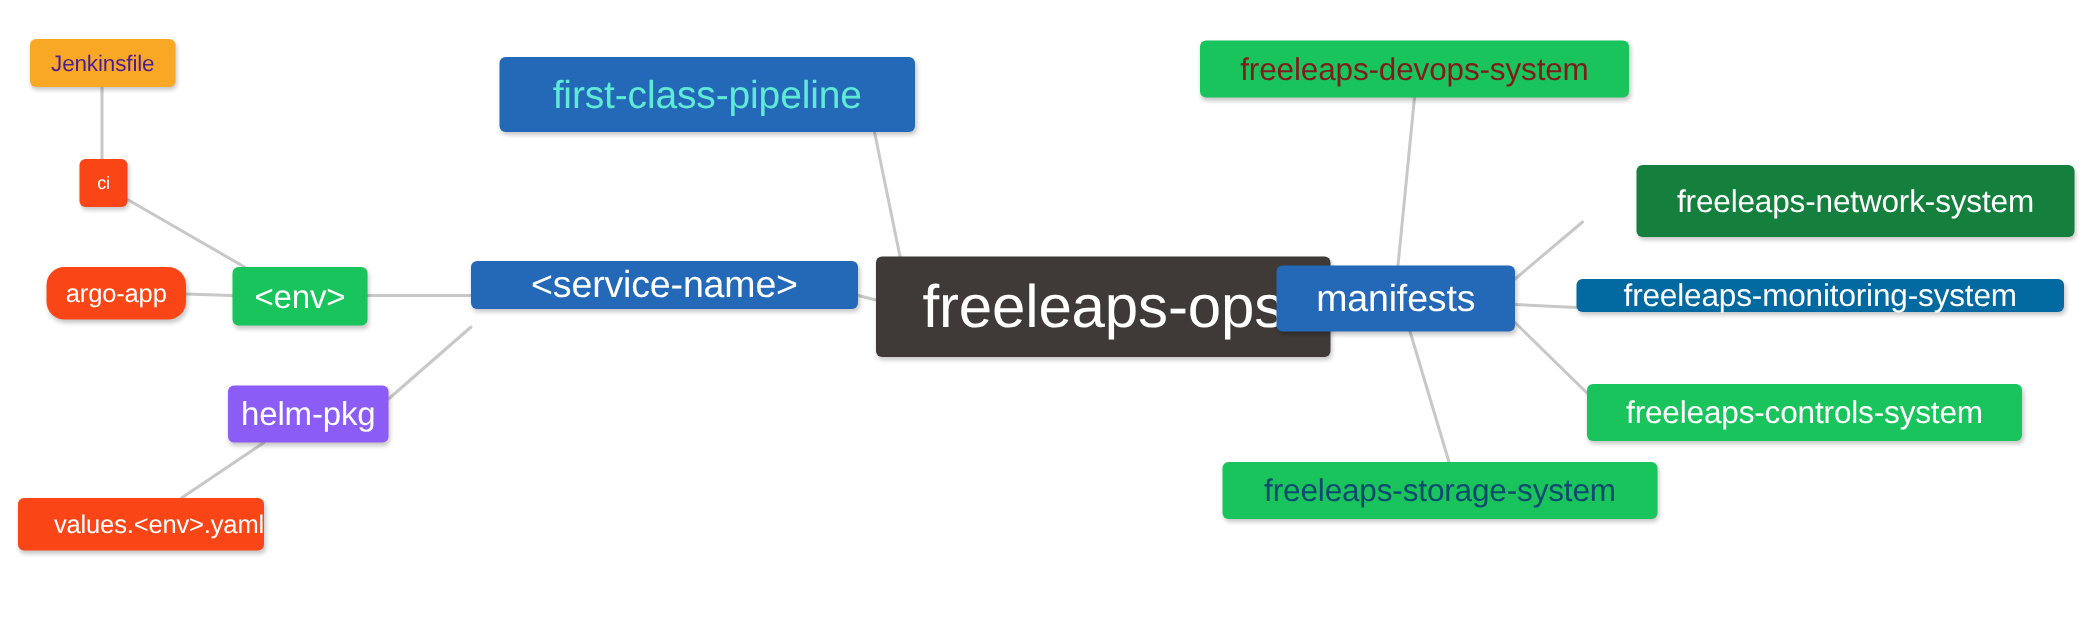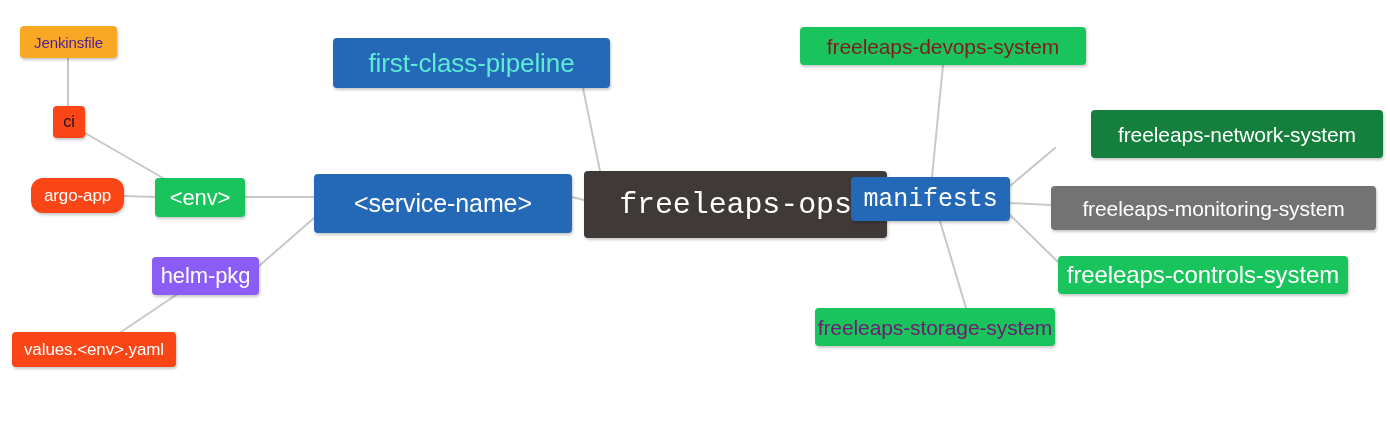--- a/index.html
+++ b/index.html
@@ -59,59 +59,59 @@
       <line x1="163" y1="178" x2="85" y2="133" stroke="#c8c8c8" stroke-width="2" stroke-linecap="round"></line>
       <line x1="68" y1="106" x2="68" y2="58" stroke="#c8c8c8" stroke-width="2" stroke-linecap="round"></line>
       <line x1="176" y1="295" x2="121" y2="332" stroke="#c8c8c8" stroke-width="2" stroke-linecap="round"></line>
       <line x1="932" y1="177" x2="943" y2="65" stroke="#c8c8c8" stroke-width="2" stroke-linecap="round"></line>
       <line x1="1010" y1="186" x2="1055" y2="148" stroke="#c8c8c8" stroke-width="2" stroke-linecap="round"></line>
       <line x1="1010" y1="203" x2="1051" y2="205" stroke="#c8c8c8" stroke-width="2" stroke-linecap="round"></line>
       <line x1="1010" y1="215" x2="1058" y2="262" stroke="#c8c8c8" stroke-width="2" stroke-linecap="round"></line>
       <line x1="940" y1="221" x2="966" y2="308" stroke="#c8c8c8" stroke-width="2" stroke-linecap="round"></line>
     </svg>
   <div id="node-layer">
-      <div class="node" style="left: 584px; top: 171px; width: 303px; height: 67px; background: rgb(63, 58, 55); font-size: 30px; color: rgb(255, 255, 255); font-family: Liberation Mono, monospace;">
+      <div class="node" style="left: 584px; top: 171px; width: 303px; height: 67px; background: rgb(63, 58, 55); font-size: 40px; color: rgb(255, 255, 255);">
         <span class="node-label">freeleaps-ops</span>
       </div>
-      <div class="node" style="left: 314px; top: 174px; width: 258px; height: 59px; background: rgb(36, 105, 184); font-size: 25px; color: rgb(255, 255, 255);">
+      <div class="node" style="left: 314px; top: 174px; width: 258px; height: 32px; background: rgb(36, 105, 184); font-size: 25px; color: rgb(255, 255, 255);">
         <span class="node-label">&lt;service-name&gt;</span>
       </div>
       <div class="node" style="left: 315px; top: 38px; width: 277px; height: 50px; background: rgb(36, 105, 184); font-size: 26px; color: #5eead4; margin-left: 18px;">
         <span class="node-label">first-class-pipeline</span>
       </div>
-      <div class="node" style="left: 851px; top: 177px; width: 159px; height: 44px; background: rgb(36, 105, 184); font-size: 25px; color: rgb(255, 255, 255); font-family: Liberation Mono, monospace;">
+      <div class="node" style="left: 851px; top: 177px; width: 159px; height: 44px; background: rgb(36, 105, 184); font-size: 25px; color: rgb(255, 255, 255);">
         <span class="node-label">manifests</span>
       </div>
       <div class="node" style="left: 155px; top: 178px; width: 90px; height: 39px; background: rgb(25, 196, 93); font-size: 22px; color: rgb(255, 255, 255);">
         <span class="node-label">&lt;env&gt;</span>
       </div>
       <div class="node" style="left: 152px; top: 257px; width: 107px; height: 38px; background: #8b5cf6; font-size: 22px; color: rgb(255, 255, 255);">
         <span class="node-label">helm-pkg</span>
       </div>
-      <div class="node" style="left: 53px; top: 106px; width: 32px; height: 32px; background: rgb(250, 70, 22); font-size: 16px; color: #0f172a;">
+      <div class="node" style="left: 53px; top: 106px; width: 32px; height: 32px; background: rgb(250, 70, 22); font-size: 12px; color: #ffffff;">
         <span class="node-label">ci</span>
       </div>
       <div class="node" style="left: 20px; top: 26px; width: 97px; height: 32px; background: rgb(249, 168, 37); font-size: 15px; color: #4c1d95;">
         <span class="node-label">Jenkinsfile</span>
       </div>
       <div class="node" style="left: 31px; top: 178px; width: 93px; height: 35px; background: rgb(250, 70, 22); font-size: 17px; color: rgb(255, 255, 255); border-radius: 12px;">
         <span class="node-label">argo-app</span>
       </div>
-      <div class="node" style="left: 12px; top: 332px; width: 164px; height: 35px; background: rgb(250, 70, 22); font-size: 17px; color: rgb(255, 255, 255);">
+      <div class="node" style="left: 12px; top: 332px; width: 164px; height: 35px; background: rgb(250, 70, 22); font-size: 17px; color: rgb(255, 255, 255); justify-content: flex-end;">
         <span class="node-label">values.&lt;env&gt;.yaml</span>
       </div>
       <div class="node" style="left: 800px; top: 27px; width: 286px; height: 38px; background: rgb(25, 196, 93); font-size: 21px; color: #7f1d1d;">
         <span class="node-label">freeleaps-devops-system</span>
       </div>
       <div class="node" style="left: 1055px; top: 110px; width: 292px; height: 48px; background: #15803d; font-size: 21px; color: rgb(255, 255, 255); margin-left: 36px;">
         <span class="node-label">freeleaps-network-system</span>
       </div>
-      <div class="node" style="left: 1051px; top: 186px; width: 325px; height: 44px; background: #737373; font-size: 21px; color: rgb(255, 255, 255);">
+      <div class="node" style="left: 1051px; top: 186px; width: 325px; height: 22px; background: #0369a1; font-size: 21px; color: rgb(255, 255, 255);">
         <span class="node-label">freeleaps-monitoring-system</span>
       </div>
-      <div class="node" style="left: 1058px; top: 256px; width: 290px; height: 38px; background: rgb(25, 196, 93); font-size: 24px; color: rgb(255, 255, 255);">
+      <div class="node" style="left: 1058px; top: 256px; width: 290px; height: 38px; background: rgb(25, 196, 93); font-size: 21px; color: rgb(255, 255, 255);">
         <span class="node-label">freeleaps-controls-system</span>
       </div>
-      <div class="node" style="left: 815px; top: 308px; width: 240px; height: 38px; background: rgb(25, 196, 93); font-size: 21px; color: #701a75;">
+      <div class="node" style="left: 815px; top: 308px; width: 290px; height: 38px; background: rgb(25, 196, 93); font-size: 21px; color: #0c4a6e;">
         <span class="node-label">freeleaps-storage-system</span>
       </div>
     </div>
 </div>
 
 </body></html>

